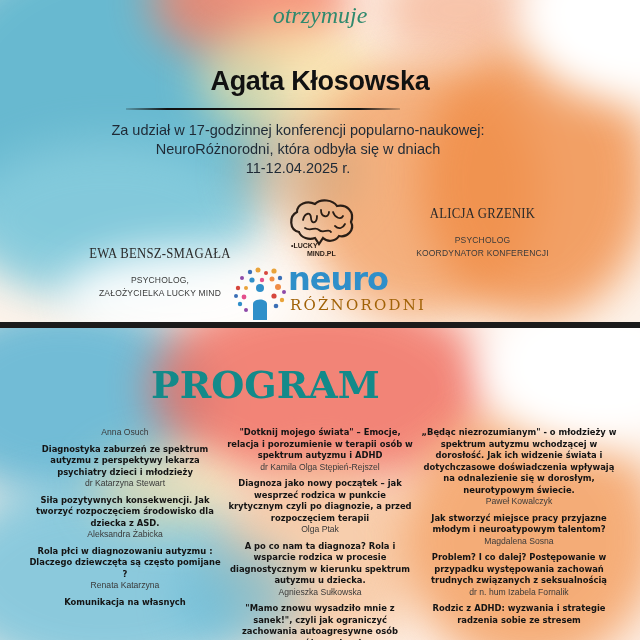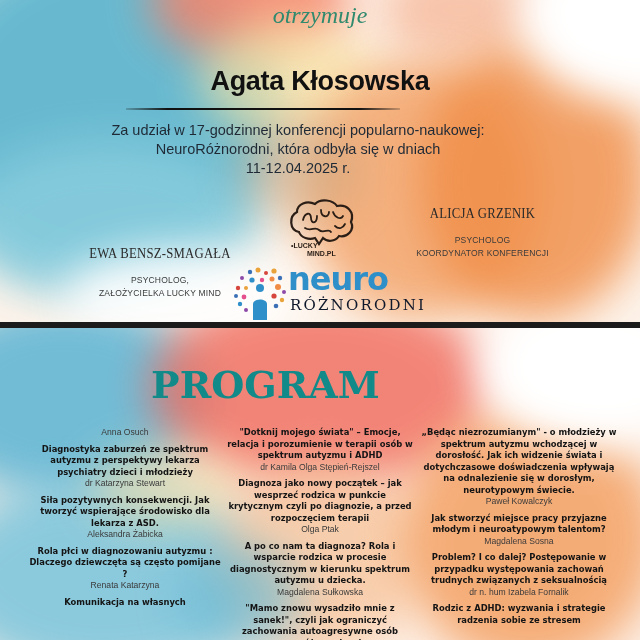--- a/index.html
+++ b/index.html
@@ -79,21 +79,21 @@
 
     .neuro-logo { position: absolute; left: 232px; top: 266px; width: 180px; height: 56px; }
     .neuro-word {
       position: absolute; left: 56px; top: -6px;
       font-family: "DejaVu Sans", sans-serif; font-weight: bold;
       font-size: 32px; color: #2f8fc9; letter-spacing: -1px;
     }
     .neuro-sub {
       position: absolute; left: 58px; top: 30px;
       font-family: "DejaVu Serif", serif; font-size: 15px;
-      letter-spacing: 2.2px; color: #0f172a;
+      letter-spacing: 2.2px; color: #a16207;
     }
 
     
     .prog-title {
       position: absolute; left: 0; top: 362px; width: 531px; text-align: center;
       font-family: "DejaVu Serif", serif; font-weight: bold;
       font-size: 38px; color: #138a8a; letter-spacing: 0px;
     }
     .col { position: absolute; top: 427px; text-align: center; }
     .col-1 { left: 26px; width: 198px; }
@@ -205,21 +205,21 @@
 
 <div class="col col-1">
   <div class="talk">
     <div class="talk-speaker">Anna Osuch</div>
   </div>
   <div class="talk">
     <div class="talk-title">Diagnostyka zaburzeń ze spektrum autyzmu z perspektywy lekarza psychiatry dzieci i młodzieży</div>
     <div class="talk-speaker">dr Katarzyna Stewart</div>
   </div>
   <div class="talk">
-    <div class="talk-title">Siła pozytywnych konsekwencji. Jak tworzyć wspierające środowisko dla lekarza z ASD.</div>
+    <div class="talk-title">Siła pozytywnych konsekwencji. Jak tworzyć rozpoczęciem środowisko dla dziecka z ASD.</div>
     <div class="talk-speaker">Aleksandra Żabicka</div>
   </div>
   <div class="talk">
     <div class="talk-title">Rola płci w diagnozowaniu autyzmu : Dlaczego dziewczęta są często pomijane ?</div>
     <div class="talk-speaker">Renata Katarzyna</div>
   </div>
   <div class="talk">
     <div class="talk-title">Komunikacja na własnych</div>
     <div class="talk-speaker"></div>
   </div>
@@ -229,21 +229,21 @@
   <div class="talk">
     <div class="talk-title">"Dotknij mojego świata" – Emocje, relacja i porozumienie w terapii osób w spektrum autyzmu i ADHD</div>
     <div class="talk-speaker">dr Kamila Olga Stępień-Rejszel</div>
   </div>
   <div class="talk">
     <div class="talk-title">Diagnoza jako nowy początek – jak wesprzeć rodzica w punkcie krytycznym czyli po diagnozie, a przed rozpoczęciem terapii</div>
     <div class="talk-speaker">Olga Ptak</div>
   </div>
   <div class="talk">
     <div class="talk-title">A po co nam ta diagnoza? Rola i wsparcie rodzica w procesie diagnostycznym w kierunku spektrum autyzmu u dziecka.</div>
-    <div class="talk-speaker">Magdalena Sułkowska</div>
+    <div class="talk-speaker">Agnieszka Sułkowska</div>
   </div>
   <div class="talk">
     <div class="talk-title">"Mamo znowu wysadziło mnie z sanek!", czyli jak ograniczyć zachowania autoagresywne osób neuroróżnorodnych.</div>
     <div class="talk-speaker"></div>
   </div>
 </div>
 
 <div class="col col-3">
   <div class="talk">
     <div class="talk-title">„Będąc niezrozumianym" - o młodzieży w spektrum autyzmu wchodzącej w dorosłość. Jak ich widzenie świata i dotychczasowe doświadczenia wpływają na odnalezienie się w dorosłym, neurotypowym świecie.</div>

